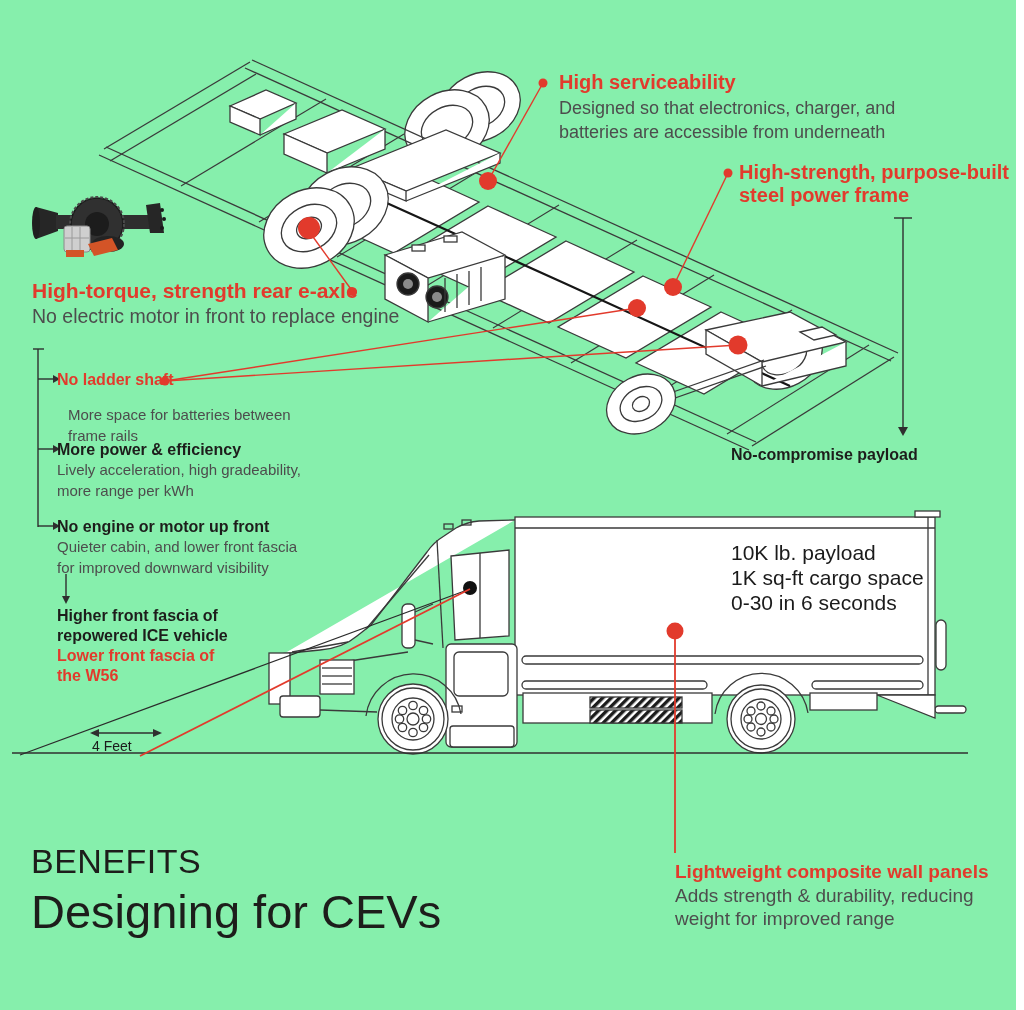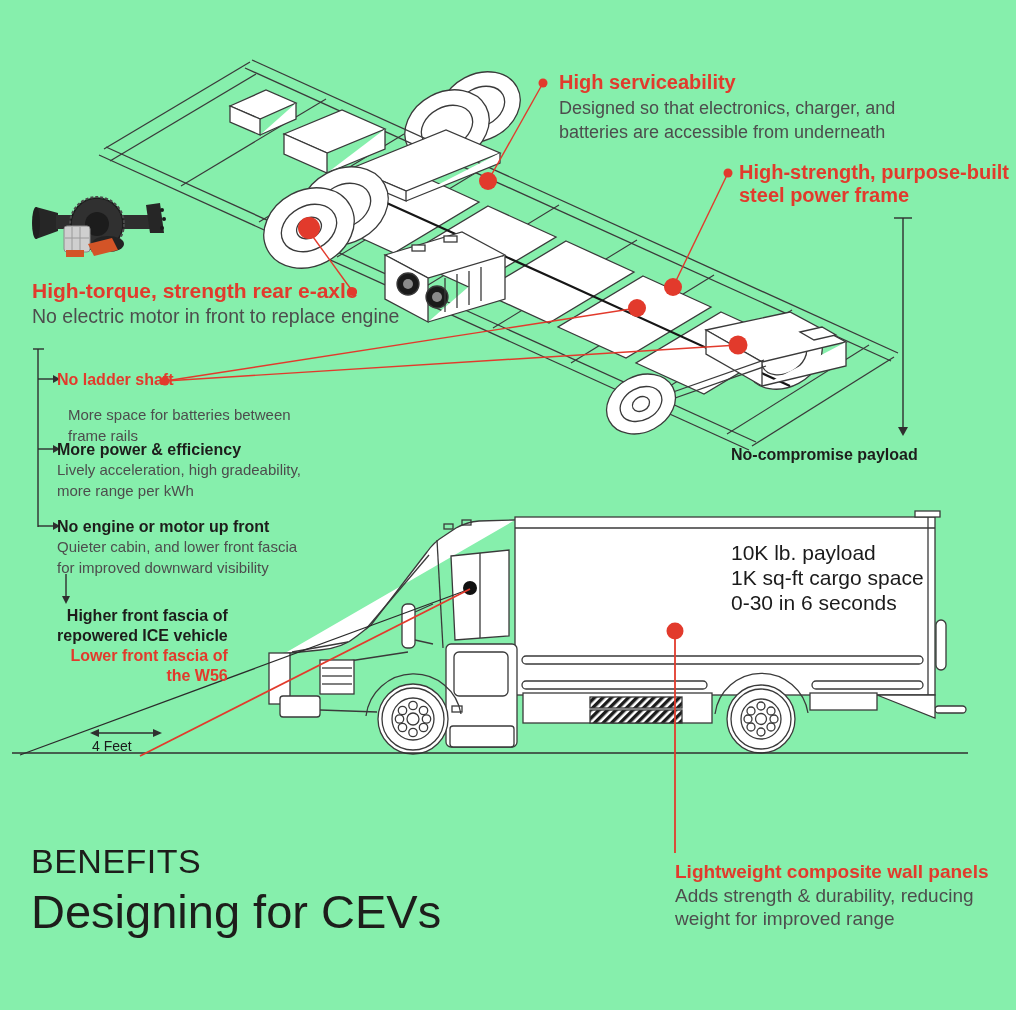--- a/index.html
+++ b/index.html
@@ -296,21 +296,21 @@
 
 <div class="abs red-b t16" style="left:57px;top:370px;">No ladder shaft</div>
 <div class="abs gray t15" style="left:68px;top:389px;width:245px;margin-top:15px;">More space for batteries between frame rails</div>
 
 <div class="abs ink-b t16" style="left:57px;top:440px;">More power &amp; efficiency</div>
 <div class="abs gray t15" style="left:57px;top:459px;width:252px;">Lively acceleration, high gradeability, more range per kWh</div>
 
 <div class="abs ink-b t16" style="left:57px;top:517px;">No engine or motor up front</div>
 <div class="abs gray t15" style="left:57px;top:536px;width:255px;">Quieter cabin, and lower front fascia for improved downward visibility</div>
 
-<div class="abs" style="left:57px;top:606px;font-size:16px;line-height:20px;font-weight:bold;text-align:right;">
+<div class="abs" style="left:57px;top:606px;font-size:16px;line-height:20px;font-weight:bold;">
   <div style="color:#1d1d1b;">Higher front fascia of</div>
   <div style="color:#1d1d1b;">repowered ICE vehicle</div>
   <div style="color:#e23a2c;">Lower front fascia of</div>
   <div style="color:#e23a2c;">the W56</div>
 </div>
 
 <div class="abs ink-b t16" style="left:731px;top:445px;">No-compromise payload</div>
 
 <div class="abs ink t21" style="left:731px;top:540px;">
   <div>10K lb. payload</div>

